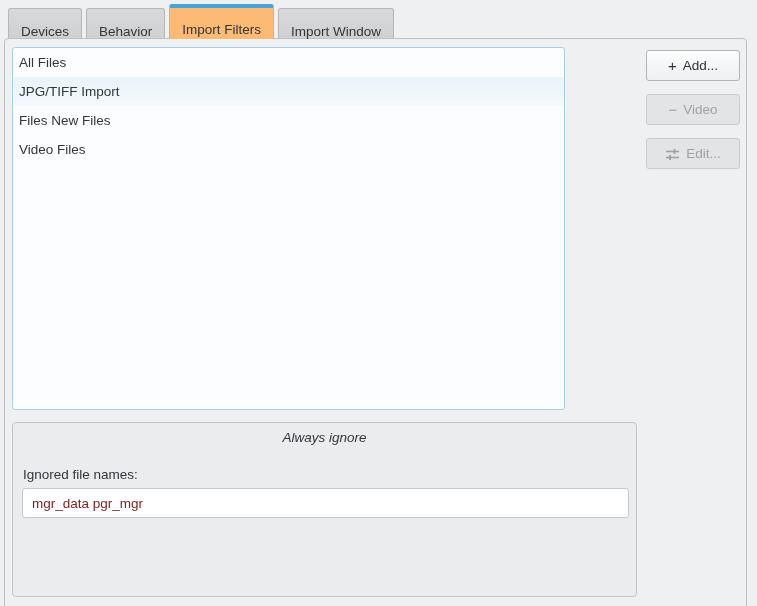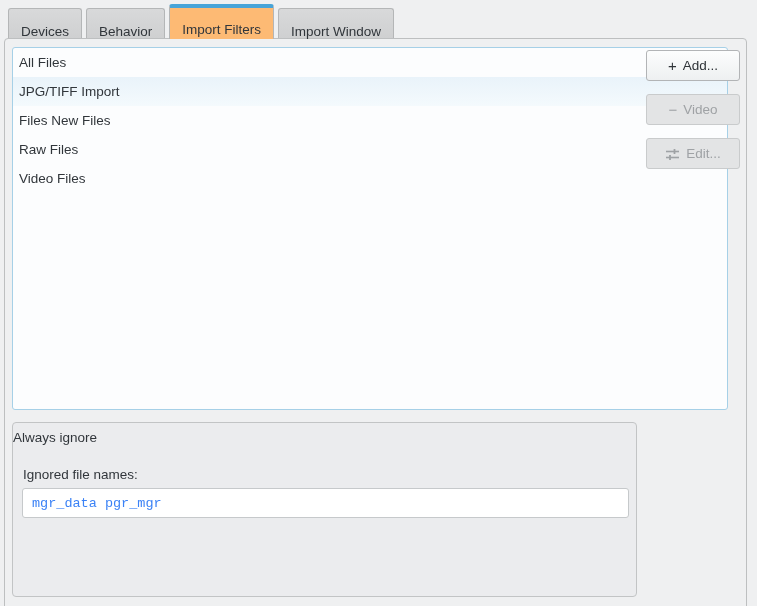--- a/index.html
+++ b/index.html
@@ -50,21 +50,21 @@
     border-top: 4px solid #701a75;
     border-color: #b4b6b7;
     border-top-color: #47a4d8;
     margin-bottom: -1px;
   }
 
   
   .filter-list {
     position: absolute;
     left: 12px; top: 47px;
-    width: 716px; height: 363px;
+    width: 553px; height: 363px;
     background: #fcfdfe;
     border: 1px solid #a6d0e7;
     border-radius: 3px;
     overflow: hidden;
     z-index: 2;
   }
   .filter-item {
     height: 29px;
     line-height: 29px;
     padding-left: 6px;
@@ -111,41 +111,43 @@
   .group-box {
     position: absolute;
     left: 12px; top: 422px;
     width: 625px; height: 175px;
     background: #ebecee;
     border: 1px solid #c2c4c5;
     border-radius: 4px;
     z-index: 2;
   }
   .group-title {
+    text-align: center;
     padding-top: 7px;
     font-size: 13.5px;
+    font-style: italic;
   }
   .field-label {
     position: absolute;
     left: 10px;
     font-size: 13.5px;
   }
   .label-names { top: 44px; }
   .label-exts  { top: 112px; }
   .text-input {
     position: absolute;
     left: 9px;
     width: 607px; height: 30px;
     background: #ffffff;
     border: 1px solid #c6c9cb;
     border-radius: 3px;
     padding: 0 9px;
-    font-family: Liberation Mono, monospace;
+    font-family: Liberation Sans, sans-serif;
     font-size: 13.5px;
-    color: #3b82f6;
+    color: #7f1d1d;
     outline: none;
   }
   .input-names { top: 65px; }
   .input-exts  { top: 137px; }
 </style>
 </head>
 <body>
 
 <div class="tab-pane"></div>
 
@@ -153,21 +155,20 @@
   <div class="tab">Devices</div>
   <div class="tab">Behavior</div>
   <div class="tab active">Import Filters</div>
   <div class="tab">Import Window</div>
 </div>
 
 <div class="filter-list">
   <div class="filter-item">All Files</div>
   <div class="filter-item selected">JPG/TIFF Import</div>
   <div class="filter-item">Files New Files</div>
-  <div class="filter-item">Raw Files</div>
   <div class="filter-item">Video Files</div>
 </div>
 
 <div class="side-buttons">
   <div class="btn">
     <span class="glyph">+</span>
     <span>Add...</span>
   </div>
   <div class="btn disabled">
     <span class="glyph">−</span>

